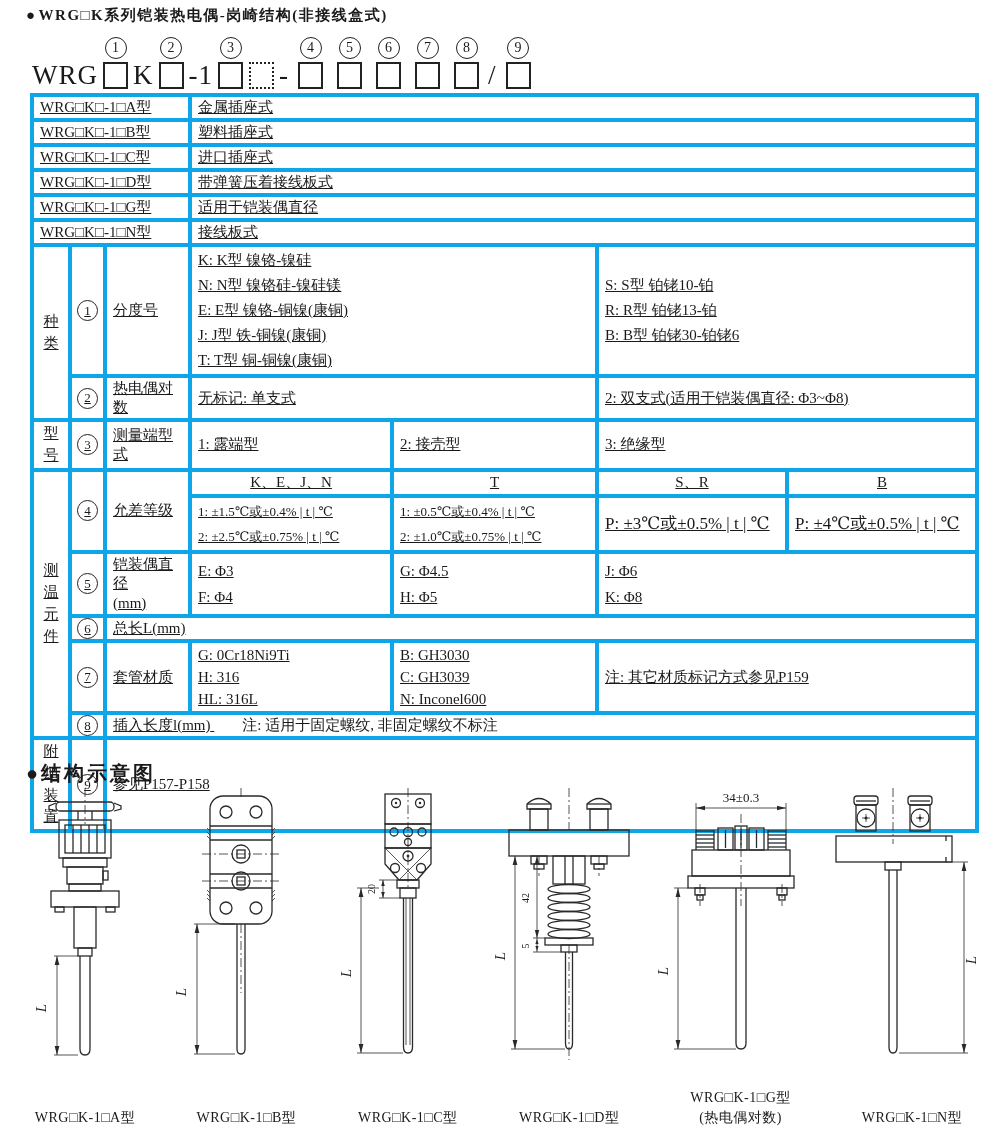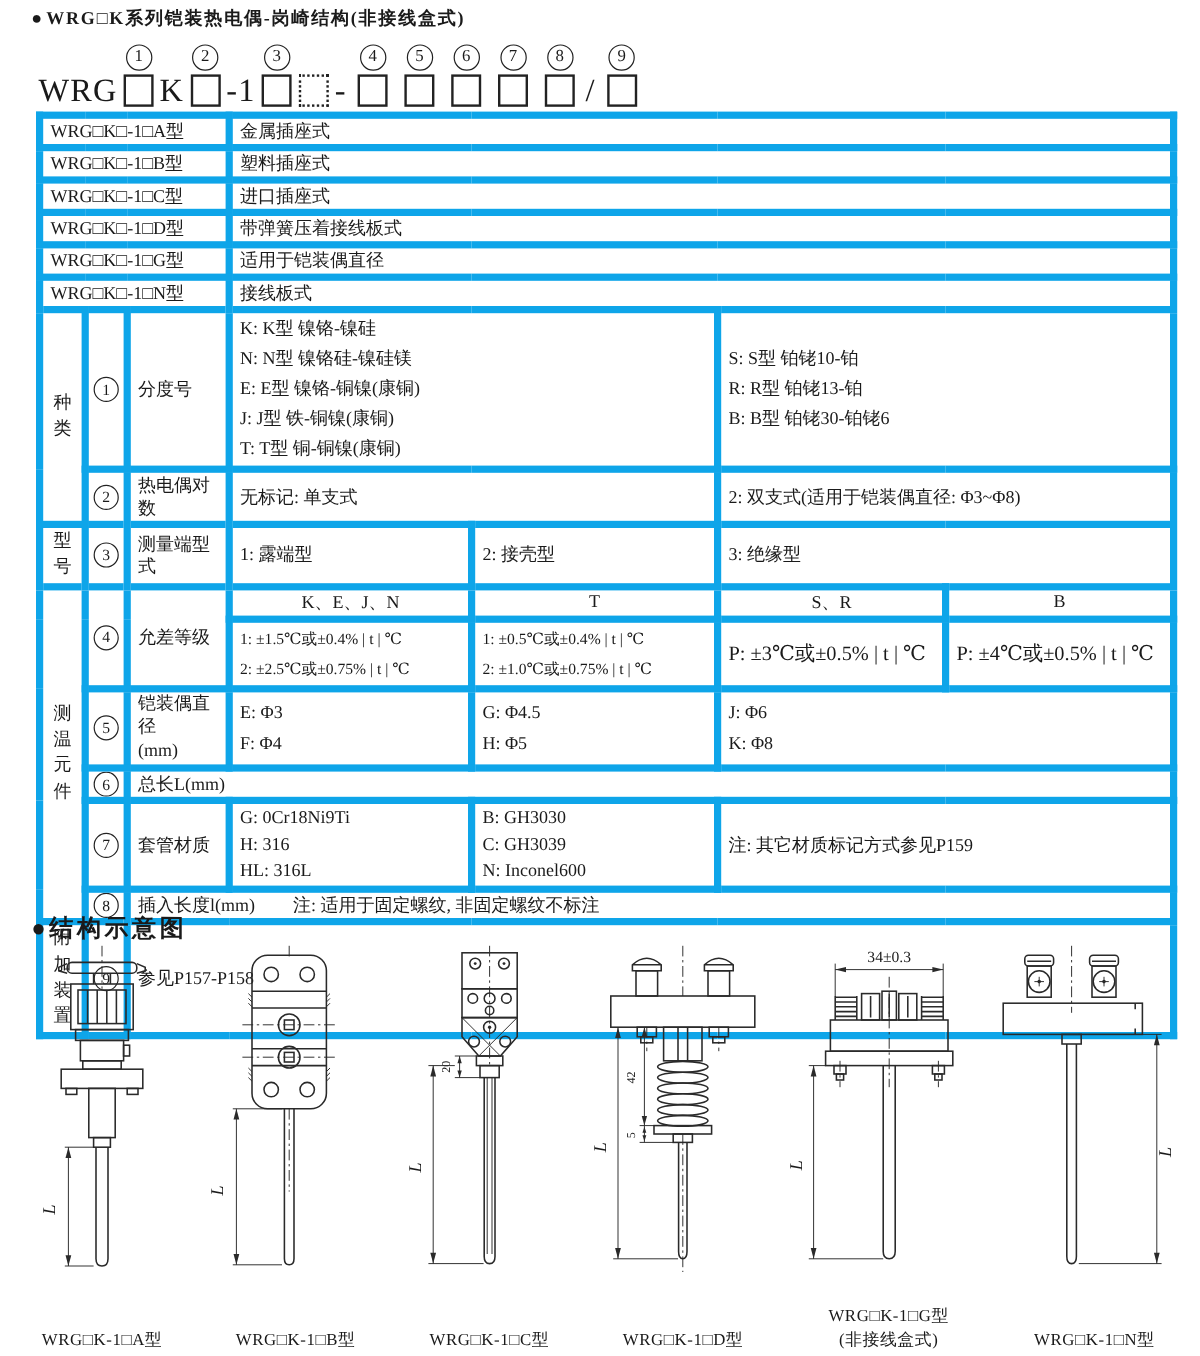--- a/index.html
+++ b/index.html
@@ -18,21 +18,21 @@
   .mbox{width:25px;height:27px;border:2px solid #222;margin:0 3px;position:relative;box-sizing:border-box;background:#fff;}
   .mbox.sp{margin:0 7px;}
   .mbox.dotted{border:2px dotted #222;}
   .circ{position:absolute;top:-27px;left:50%;transform:translateX(-50%);
         width:20px;height:20px;border:1.5px solid #222;border-radius:50%;
         display:flex;align-items:center;justify-content:center;font-size:14px;background:#fff;}
 
   
   .spec-table{position:absolute;left:30px;top:93px;width:945px;border-collapse:collapse;
               table-layout:fixed;font-size:15px;border:2px solid #111;}
-  .spec-table td{border:6px solid #0ea5e9;padding:1px 6px;vertical-align:middle;overflow:hidden;}
+  .spec-table td{border:4px solid #0ea5e9;padding:1px 6px;vertical-align:middle;overflow:hidden;text-decoration:underline;}
   .spec-table td.nop{padding:0;}
   .sec-end td{border-bottom-width:2px;}
   .vlabel{text-align:center;white-space:pre-line;line-height:1.45;padding:2px 0;}
   .cn{text-align:center;}
   .tcirc{width:19px;height:19px;border:1.4px solid #222;border-radius:50%;
          display:flex;align-items:center;justify-content:center;font-size:13px;margin:0 auto;background:#fff;}
   .list-cell{vertical-align:top;}
   .list-cell div{line-height:25px;}
   .tol{font-size:13px;}
   .tol div{line-height:25px;}
@@ -492,21 +492,21 @@
         <path class="s" d="M80 100 L80 255 Q80 261 85 261 Q90 261 90 255 L90 100"></path>
         <line class="thin" x1="18" y1="100" x2="32" y2="100"></line>
           <line class="thin" x1="18" y1="261" x2="80" y2="261"></line>
         <line class="thin" x1="22" y1="100" x2="22" y2="261"></line>
         <path class="ar" d="M22 100 L19.6 109 L24.4 109 Z"></path>
           <path class="ar" d="M22 261 L19.6 252 L24.4 252 Z"></path>
         <text class="dimtext" transform="rotate(-90 12 183)" x="12" y="183" text-anchor="middle">L</text>
       </svg>
       <div class="fig-label">
         <span>WRG□K-1□G型</span>
-        <span>(非接线盒式)</span>
+        <span>(热电偶对数)</span>
       </div>
     </div>
 
     <div class="fig">
       <svg width="160" height="296" viewBox="0 0 160 296">
         <line class="cl" x1="61" y1="0" x2="61" y2="56"></line>
         <rect class="s" x="22" y="8" width="24" height="9" rx="3"></rect>
           <line class="s" x1="24" y1="13" x2="44" y2="13"></line>
         <rect class="s" x="24" y="17" width="20" height="26"></rect>
         <circle class="s" cx="34" cy="30" r="9"></circle>

